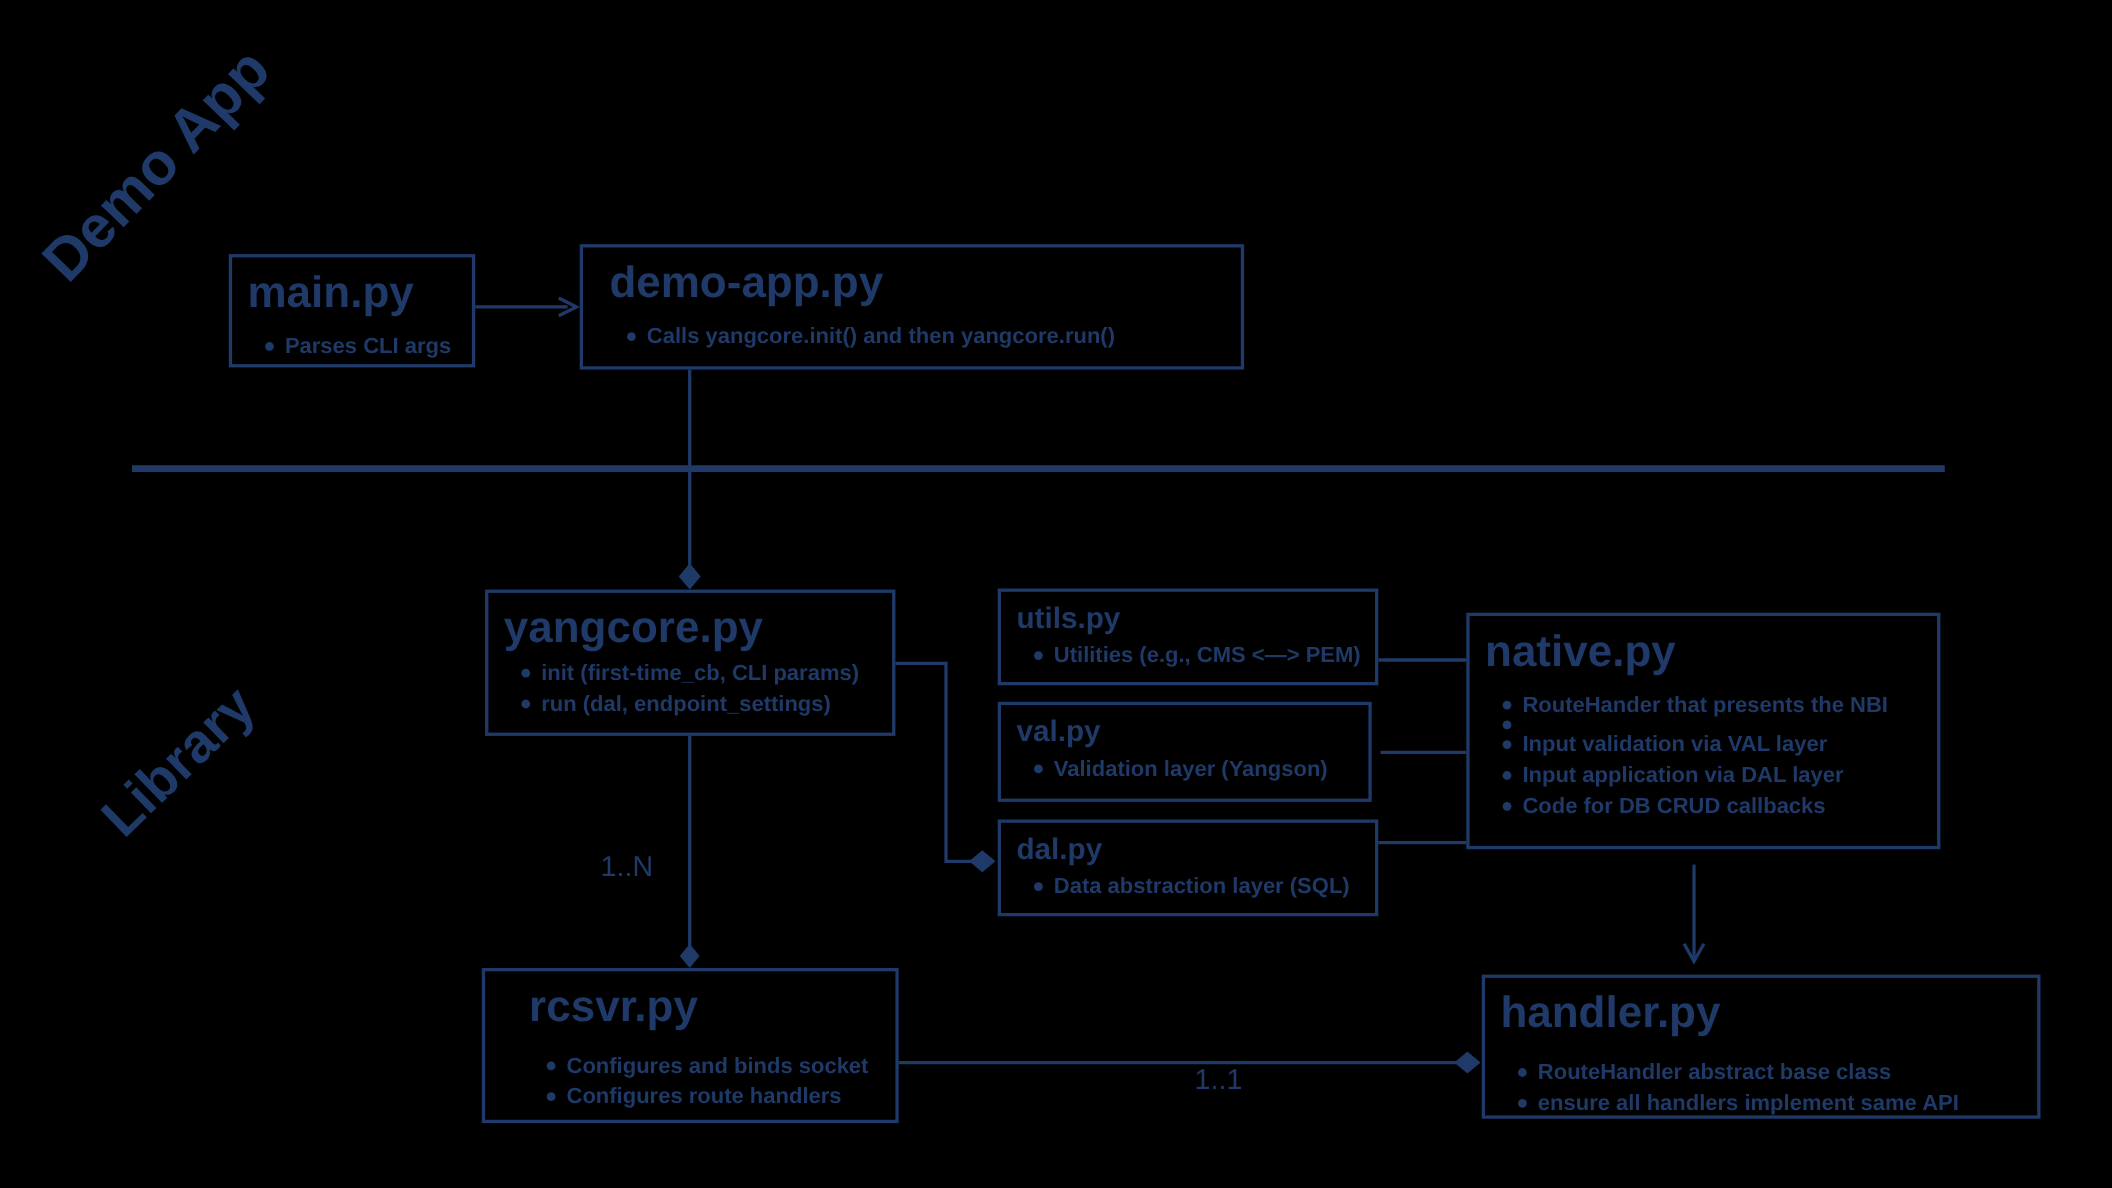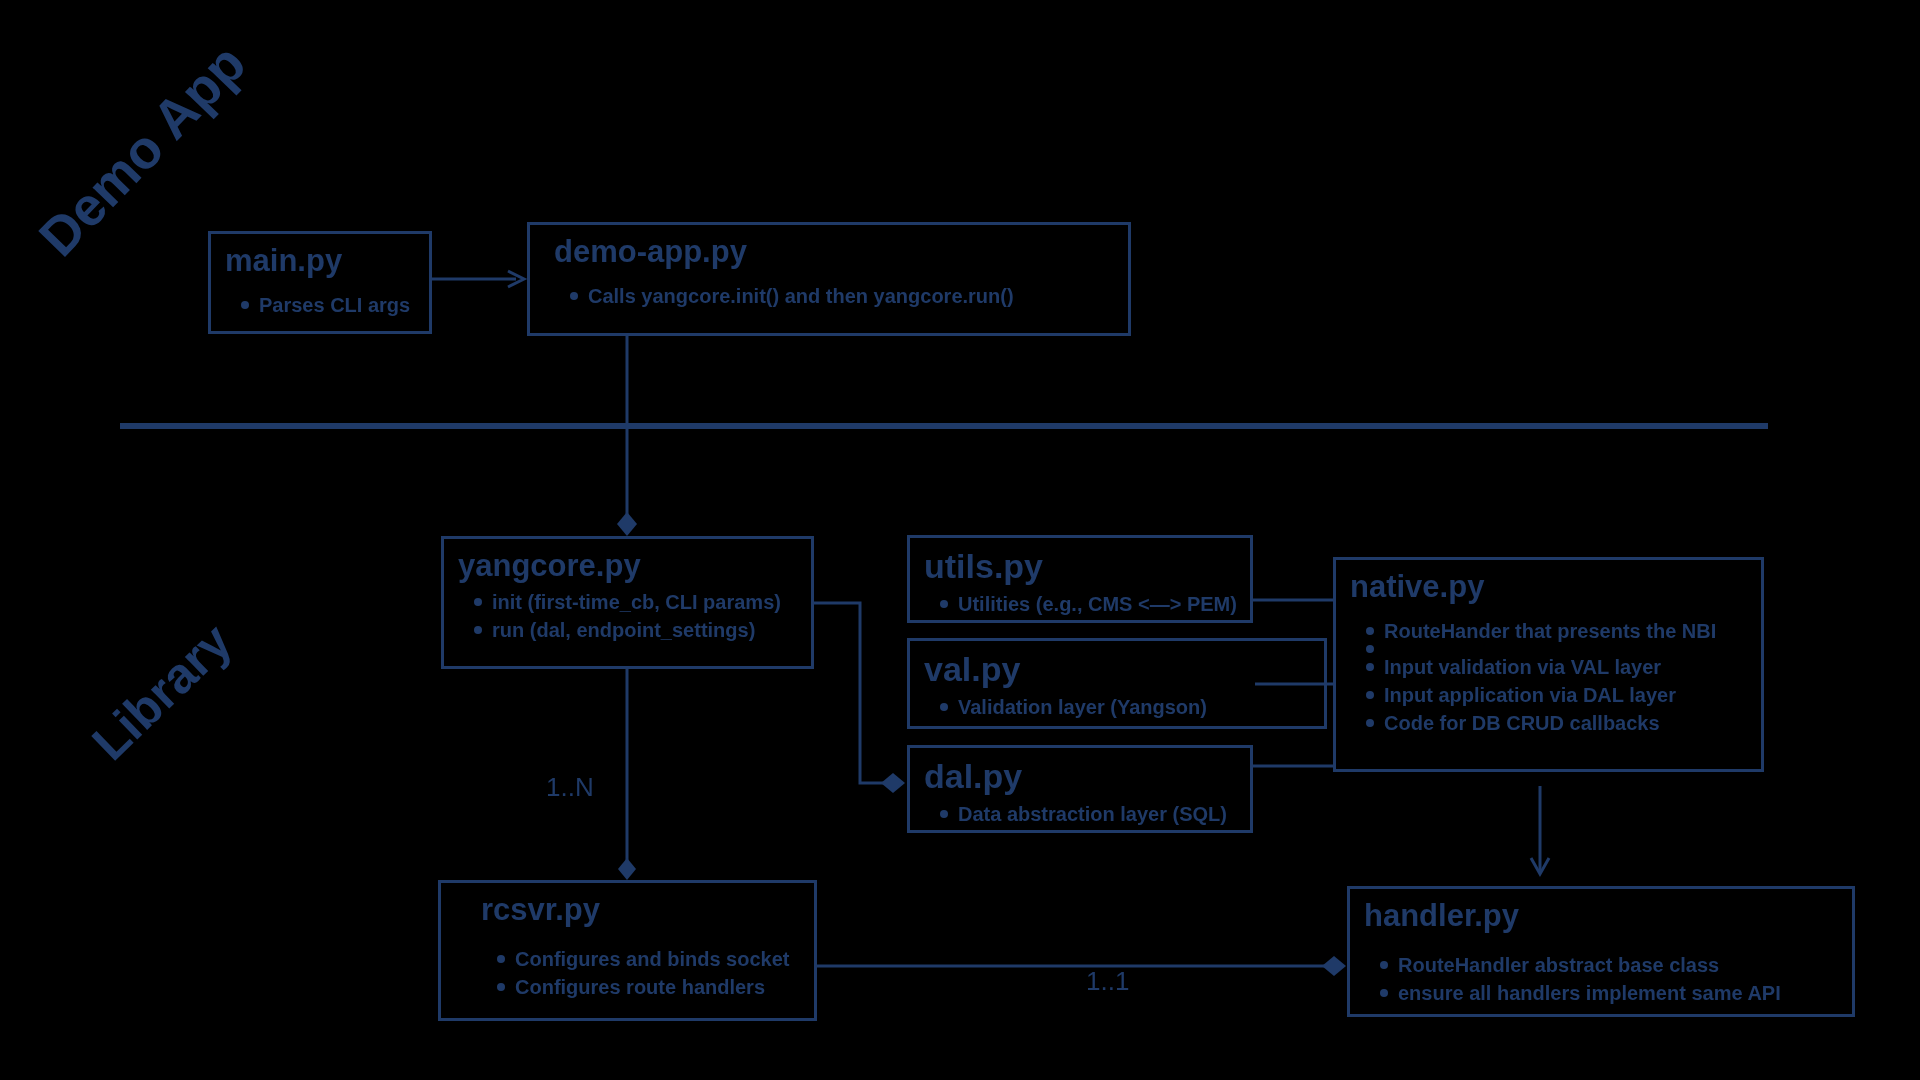--- a/index.html
+++ b/index.html
@@ -12,22 +12,22 @@
   .stage *{box-sizing:border-box;}
   svg.wires{position:absolute;left:0;top:0;width:1920px;height:1080px;}
   .c-line{stroke:var(--ink);stroke-width:3;fill:none;}
   .c-thick{stroke:var(--ink);stroke-width:6;fill:none;}
   .c-fill{fill:var(--ink);stroke:none;}
   .box{
     position:absolute;border:3px solid var(--ink);
     padding:9px 14px 6px 14px;display:flex;flex-direction:column;
   }
   .box-title{font-weight:bold;line-height:1.15;white-space:nowrap;}
-  .t-lg{font-size:31px;}
-  .t-sm{font-size:34px;}
+  .t-lg{font-size:40px;}
+  .t-sm{font-size:27px;}
   ul.bullets{list-style:none;margin:4px 0 0 0;padding:0 0 0 16px;}
   .gap-md ul.bullets{margin-top:12px;}
   .gap-lg ul.bullets{margin-top:17px;}
   ul.bullets li{
     display:flex;align-items:center;gap:10px;
     font-size:20px;font-weight:bold;line-height:28px;white-space:nowrap;
   }
   .dot{width:8px;height:8px;border-radius:50%;background:var(--ink);flex:none;}
   .section-label{
     position:absolute;font-weight:bold;white-space:nowrap;
@@ -111,21 +111,21 @@
   <div class="box" style="left:907px;top:535px;width:346px;height:88px;">
     <div class="box-title t-sm">utils.py</div>
     <ul class="bullets">
       <li>
           <span class="dot"></span>
           <span>Utilities (e.g., CMS &lt;—&gt; PEM)</span>
         </li>
     </ul>
   </div>
 
-  <div class="box" style="left:907px;top:638px;width:420px;height:91px;">
+  <div class="box" style="left:907px;top:638px;width:340px;height:91px;">
     <div class="box-title t-sm">val.py</div>
     <ul class="bullets">
       <li>
           <span class="dot"></span>
           <span>Validation layer (Yangson)</span>
         </li>
     </ul>
   </div>
 
   <div class="box" style="left:907px;top:745px;width:346px;height:88px;">

